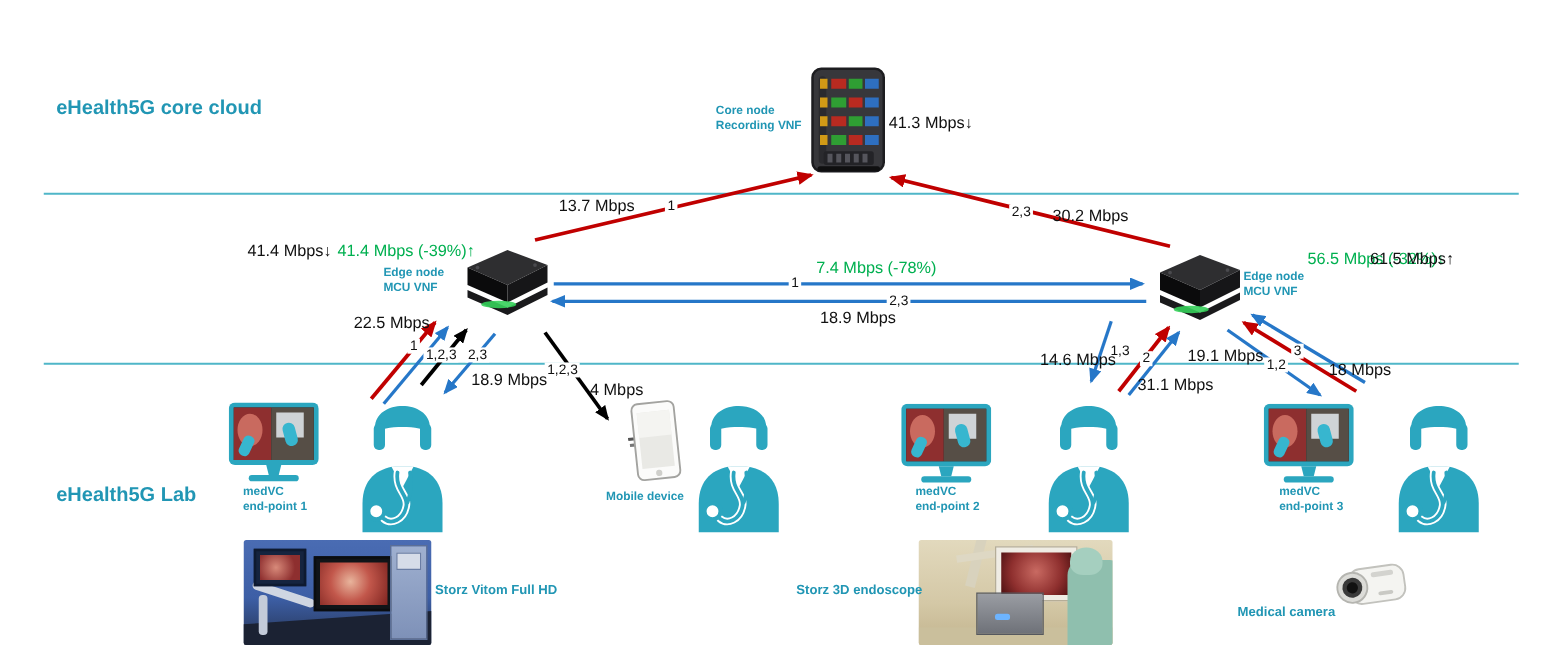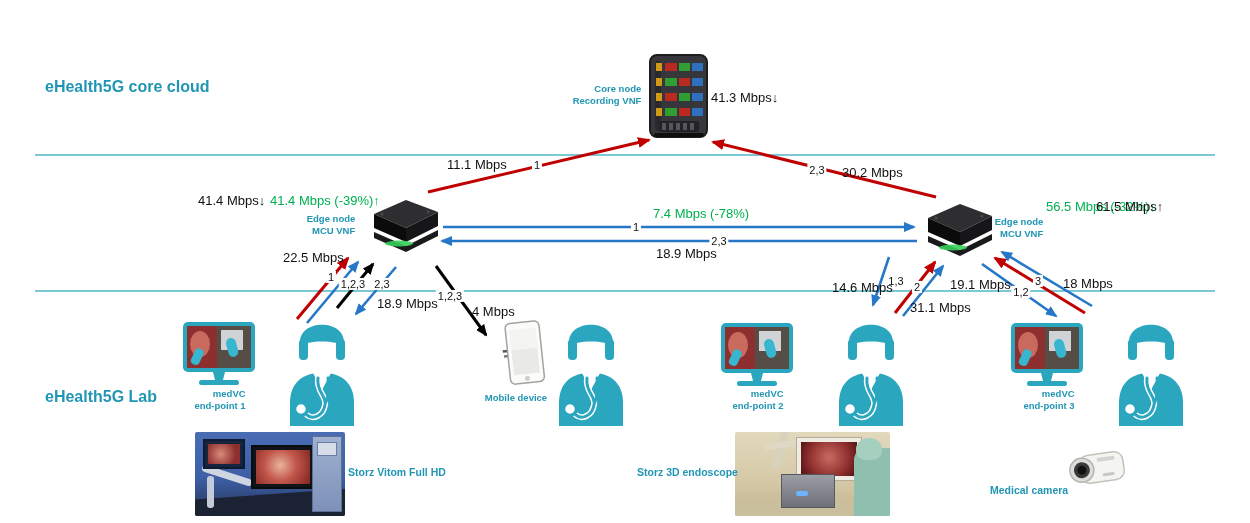--- a/index.html
+++ b/index.html
@@ -13,21 +13,21 @@
   .ln-sep{stroke:var(--separator);stroke-width:1.6;}
   .ln-red{stroke:var(--red);stroke-width:3;}
   .ln-blue{stroke:var(--blue);stroke-width:2.6;}
   .ln-black{stroke:#000;stroke-width:3;}
   .fill-red{fill:var(--red);} .fill-blue{fill:var(--blue);} .fill-black{fill:#000;}
   .layer{position:absolute;z-index:4;color:var(--teal-text);font-weight:bold;font-size:16px;white-space:nowrap;}
   .mlabel{position:absolute;z-index:4;color:var(--black);font-weight:normal;font-size:13px;white-space:nowrap;}
   .mlabel.green{color:var(--green);}
   .marker{position:absolute;z-index:3;transform:translate(-50%,-50%);background:#fff;padding:0 2px;
           color:#111;font-size:11px;white-space:nowrap;line-height:1.1;}
-  .nlabel{position:absolute;z-index:4;transform:translateX(-50%);text-align:right;color:var(--teal-text);
+  .nlabel{position:absolute;z-index:4;transform:translateX(-50%);text-align:left;color:var(--teal-text);
           font-weight:bold;font-size:9.5px;line-height:1.3;white-space:nowrap;}
   .elabel{position:absolute;z-index:4;color:var(--teal-text);font-weight:bold;font-size:10.5px;white-space:nowrap;}
   .icon{position:absolute;z-index:2;}
   .tfill{fill:var(--teal-icon);} .tstroke{stroke:var(--teal-icon);}
   
   .photo{position:absolute;z-index:2;overflow:hidden;border-radius:2px;}
   .photo-vitom{left:195px;top:432px;width:150px;height:84px;background:linear-gradient(180deg,#4a6cb3 0%,#3d5fa6 55%,#253352 100%);}
   .pv-sm{position:absolute;left:8px;top:7px;width:38px;height:26px;background:#15243f;border:2px solid #0e1a30;}
   .pv-sm::after{content:"";position:absolute;inset:3px;background:radial-gradient(circle at 40% 50%,#d88a7a 0%,#8e2f2f 70%);}
   .pv-main{position:absolute;left:56px;top:13px;width:60px;height:40px;background:#101418;border:2px solid #0a0d10;}
@@ -156,21 +156,21 @@
     <circle cx="16" cy="20" r="1.5" fill="#4a4a4e"></circle>
       <circle cx="62" cy="18" r="1.5" fill="#4a4a4e"></circle>
   </svg>
   <span class="mlabel green" style="left:1046px;top:199px">56.5 Mbps (-32%)↓</span>
   <span class="mlabel" style="left:1096px;top:199px">61.5 Mbps↑</span>
   <div class="nlabel" style="left:1019px;top:216px">
     <div>Edge node</div>
     <div>MCU VNF</div>
   </div>
 
-  <span class="mlabel" style="left:447px;top:157px">11.1 Mbps</span>
+  <span class="mlabel" style="left:447px;top:157px">13.7 Mbps</span>
   <span class="marker" style="left:537px;top:165px">1</span>
 
   <span class="marker" style="left:817px;top:170px">2,3</span>
   <span class="mlabel" style="left:842px;top:165px">30.2 Mbps</span>
 
   <span class="mlabel green" style="left:653px;top:206px">7.4 Mbps (-78%)</span>
   <span class="marker" style="left:636px;top:227px">1</span>
   <span class="marker" style="left:719px;top:241px">2,3</span>
   <span class="mlabel" style="left:656px;top:246px">18.9 Mbps</span>
 
@@ -184,21 +184,21 @@
   <span class="mlabel" style="left:472px;top:304px">4 Mbps</span>
 
   <span class="mlabel" style="left:832px;top:280px">14.6 Mbps</span>
   <span class="marker" style="left:896px;top:281px">1,3</span>
   <span class="marker" style="left:917px;top:287px">2</span>
   <span class="mlabel" style="left:910px;top:300px">31.1 Mbps</span>
 
   <span class="mlabel" style="left:950px;top:277px">19.1 Mbps</span>
   <span class="marker" style="left:1021px;top:292px">1,2</span>
   <span class="marker" style="left:1038px;top:281px">3</span>
-  <span class="mlabel" style="left:1063px;top:276px">18 Mbps</span>
+  <span class="mlabel" style="left:1063px;top:288px">18 Mbps</span>
 
   <svg class="icon" style="left:183px;top:322px" width="72" height="66" viewBox="0 0 72 66">
     <rect x="0" y="0" width="72" height="50" rx="5" class="tfill"></rect>
     <rect x="4" y="4" width="64" height="42" fill="#1c1c1c"></rect>
     <rect x="4" y="4" width="30" height="42" fill="#8e2f2f"></rect>
     <ellipse cx="17" cy="22" rx="10" ry="13" fill="#c96a5f"></ellipse>
     <rect x="34" y="4" width="34" height="42" fill="#564e46"></rect>
     <rect x="38" y="8" width="22" height="20" fill="#cfd3d6"></rect>
     <rect x="10" y="26" width="9" height="17" rx="4" fill="#37b6cf" transform="rotate(25 14 34)"></rect>
     <rect x="44" y="16" width="10" height="19" rx="5" fill="#37b6cf" transform="rotate(-15 49 25)"></rect>

